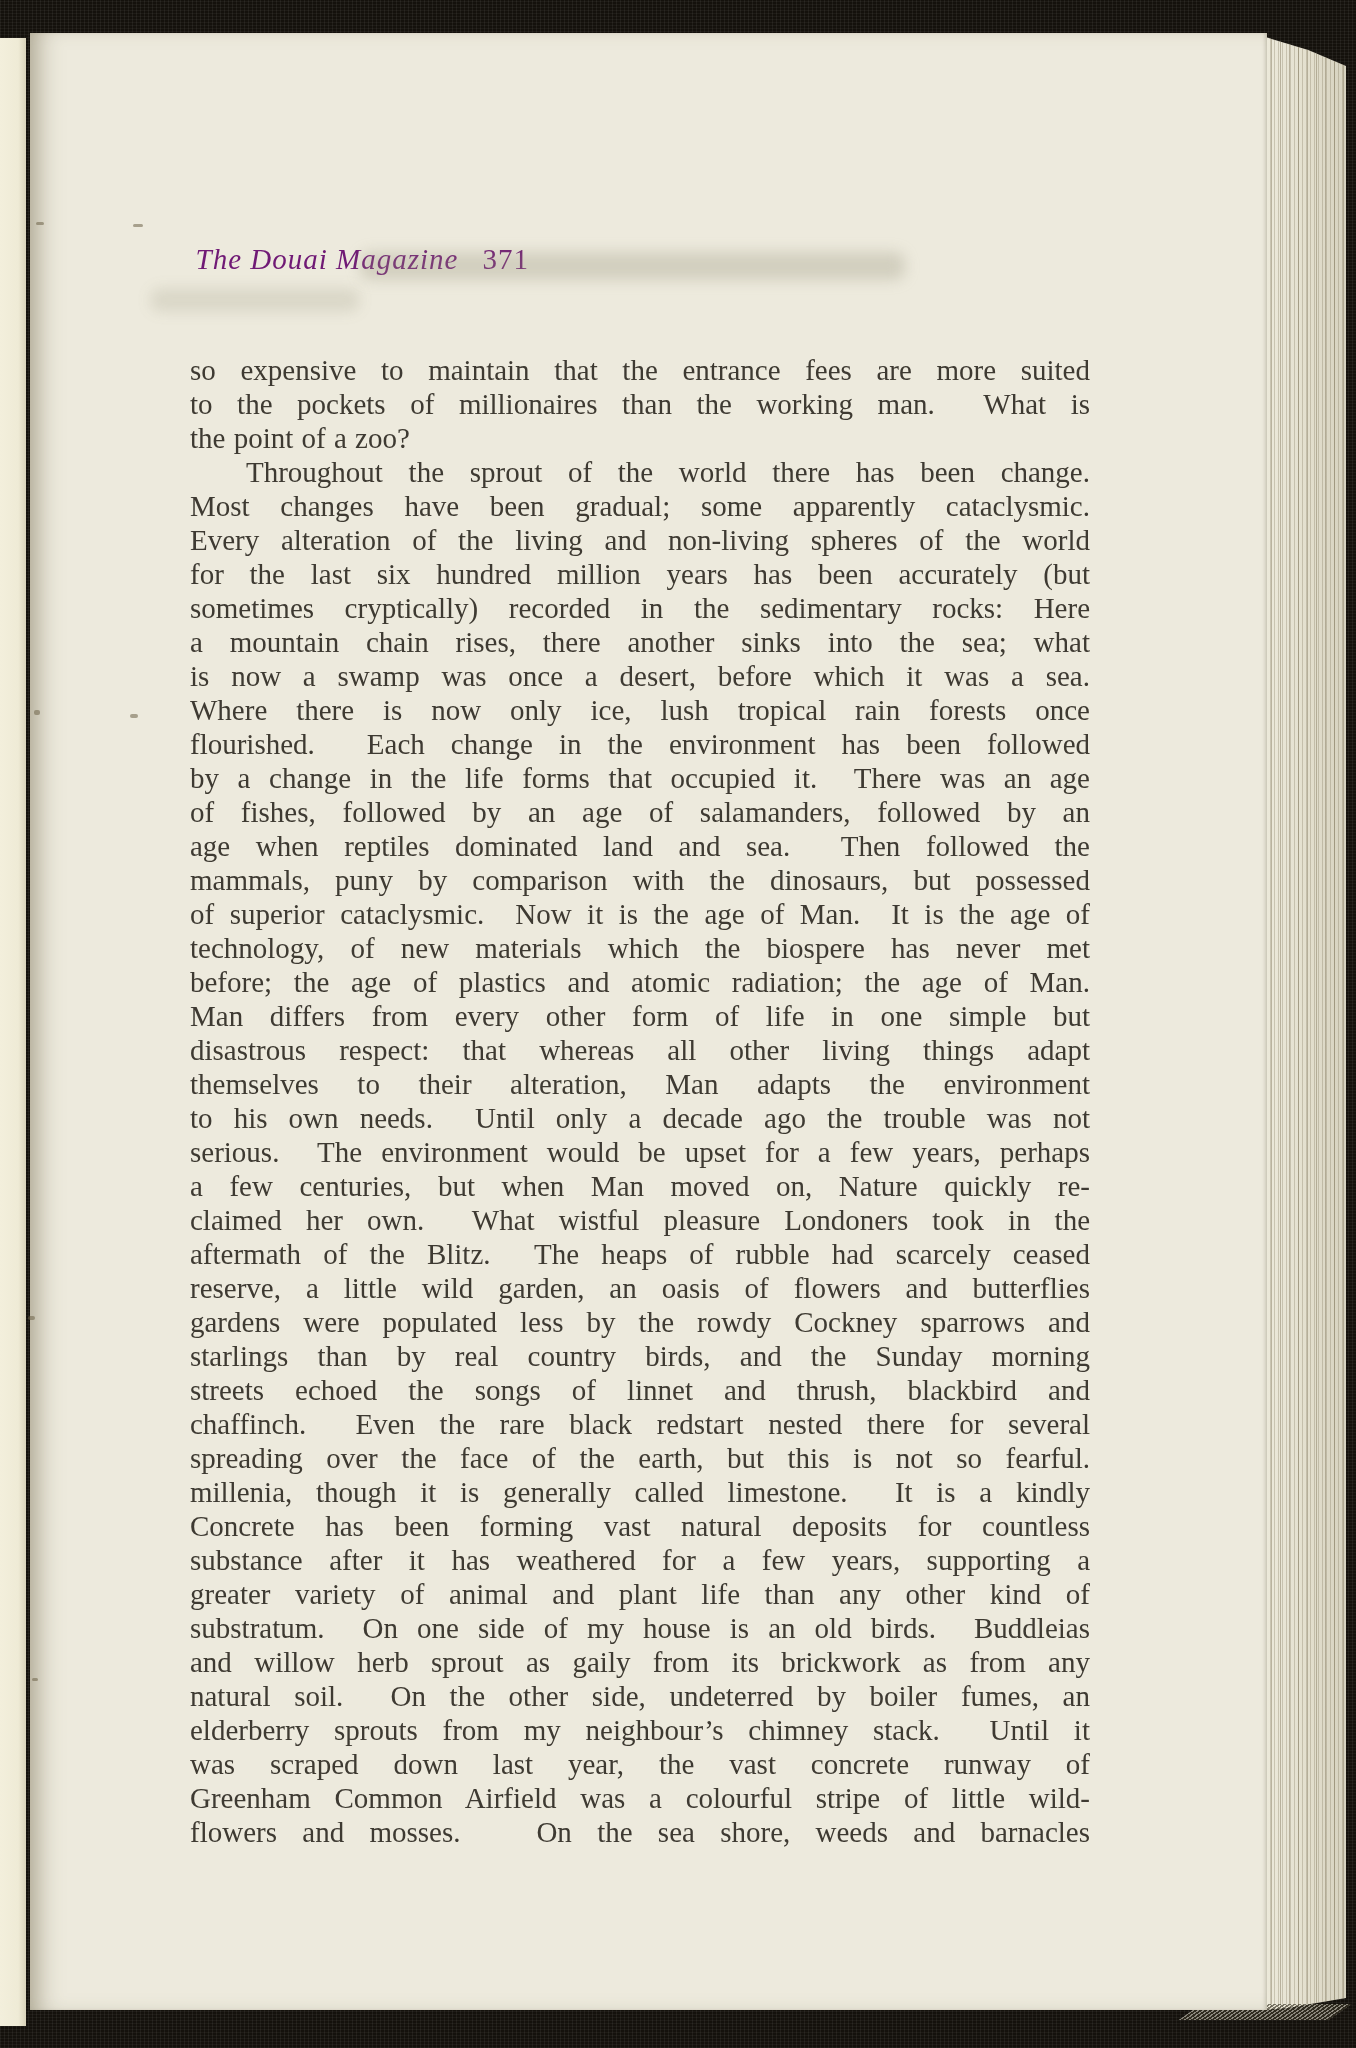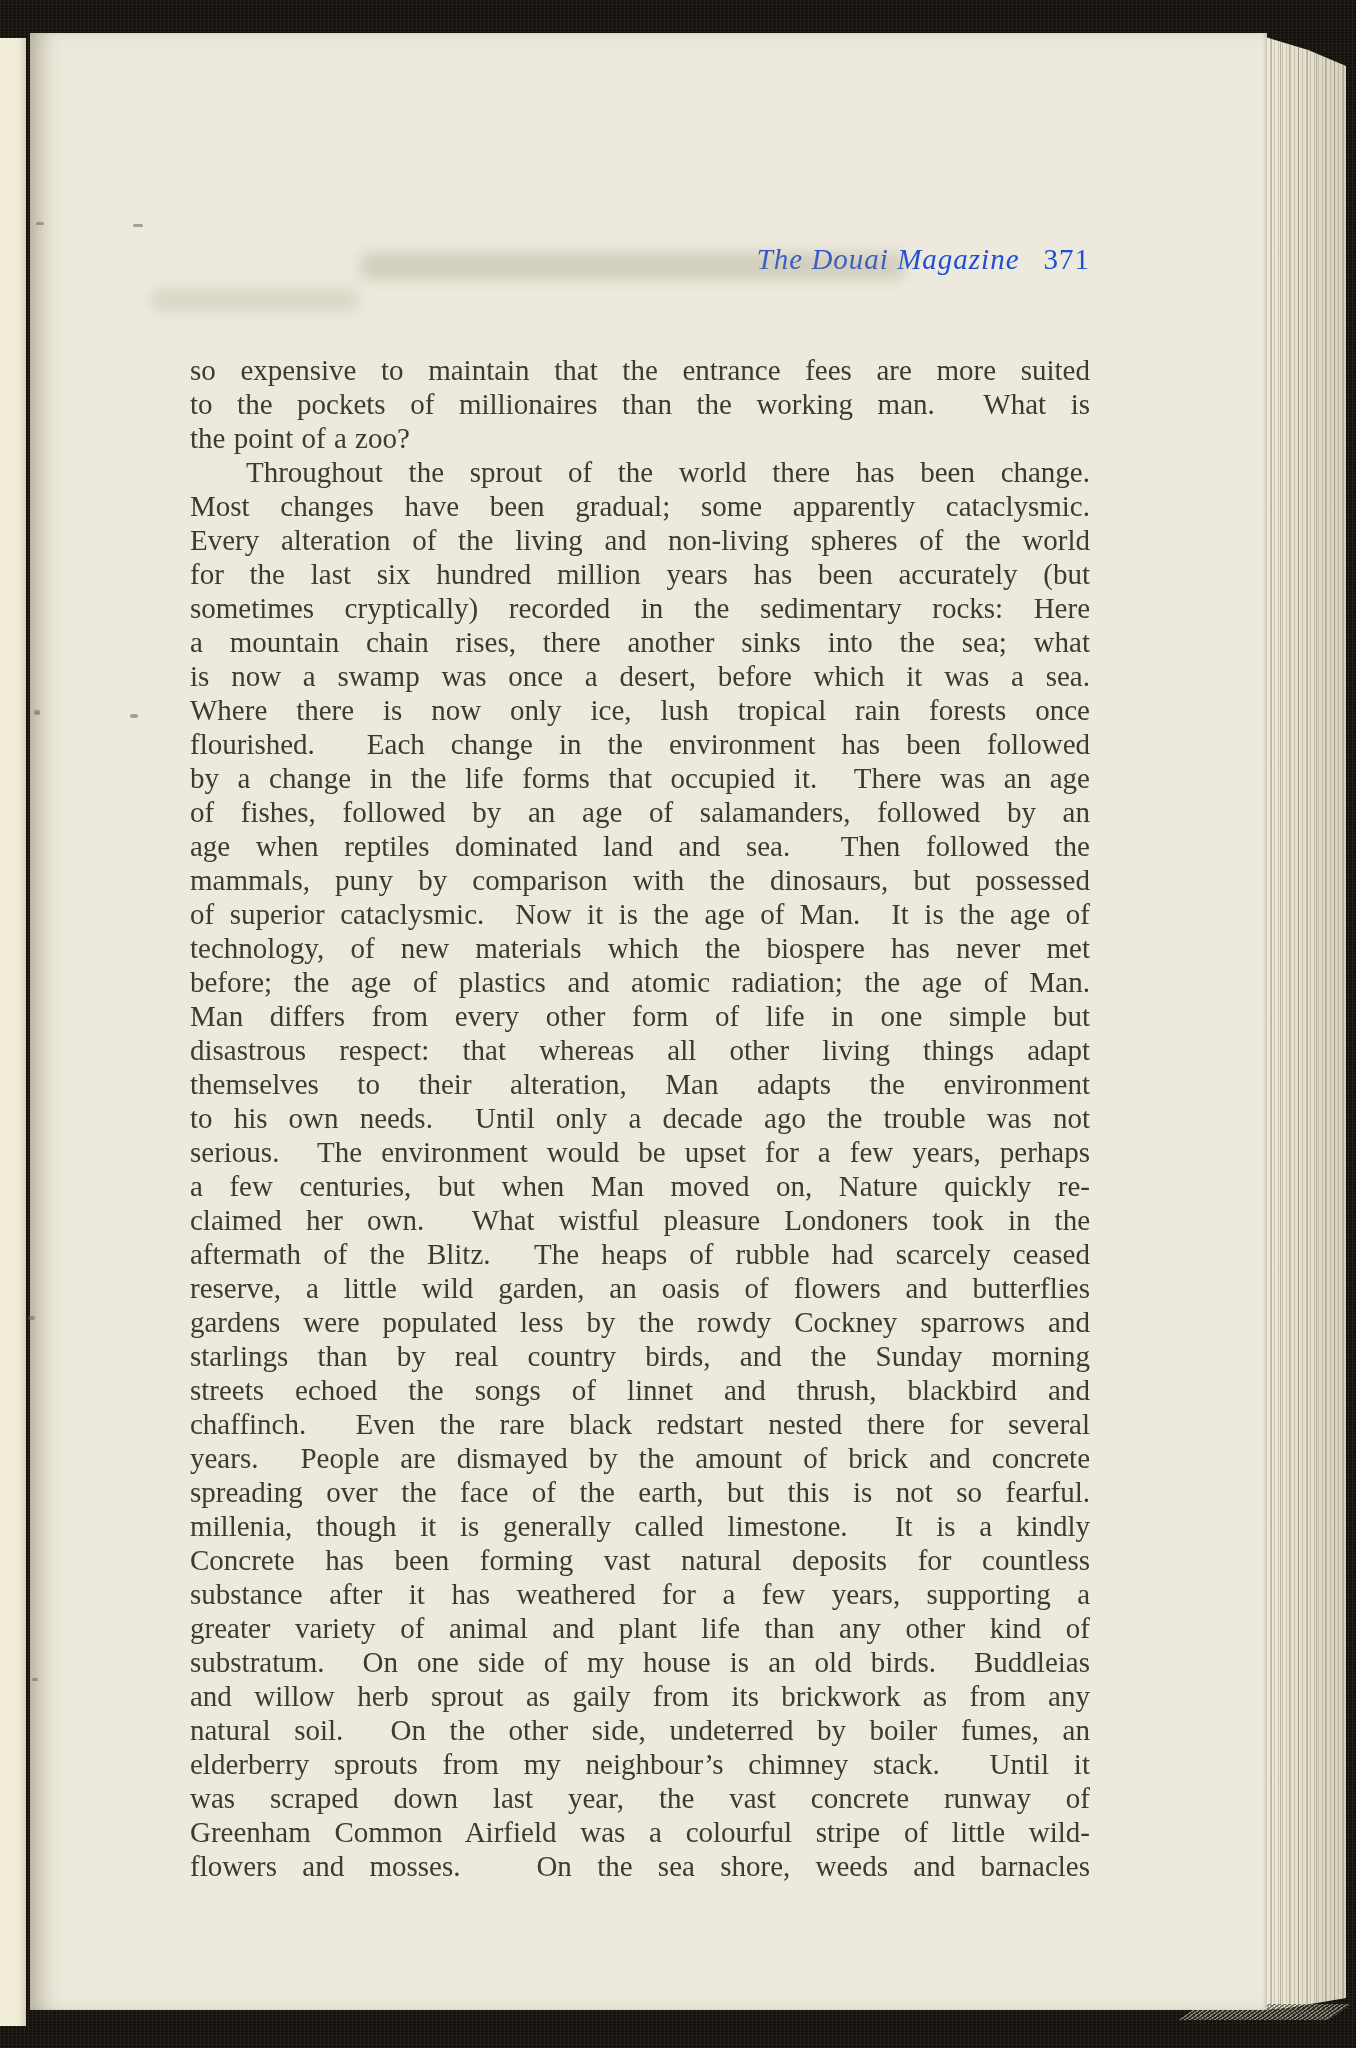--- a/index.html
+++ b/index.html
@@ -58,24 +58,23 @@
     width: 1237px;
     height: 1977px;
     box-sizing: border-box;
     background: #edeadd;
     box-shadow: inset 20px 0 26px -14px rgba(95,85,55,0.50), inset -3px 0 4px -2px rgba(95,85,60,0.35);
     padding: 0 177px 0 122px;
   }
 
   .running-head {
     margin-top: 172px;
-    text-align: right;
     font-size: 29px;
     line-height: 36px;
-    color: #1d4ed8;
+    color: #701a75;
     white-space: pre;
   }
   .head-title { font-style: italic; letter-spacing: 1px; }
   .head-num { font-style: normal; margin-left: 24px; letter-spacing: 1px; }
 
   .body-text { margin-top: 40px; }
   .line {
     font-size: 29px;
     line-height: 34px;
     color: #3e3a32;
@@ -145,21 +144,20 @@
         <div class="line">to his own needs.  Until only a decade ago the trouble was not</div>
         <div class="line">serious.  The environment would be upset for a few years, perhaps</div>
         <div class="line">a few centuries, but when Man moved on, Nature quickly re-</div>
         <div class="line">claimed her own.  What wistful pleasure Londoners took in the</div>
         <div class="line">aftermath of the Blitz.  The heaps of rubble had scarcely ceased</div>
         <div class="line">reserve, a little wild garden, an oasis of flowers and butterflies</div>
         <div class="line">gardens were populated less by the rowdy Cockney sparrows and</div>
         <div class="line">starlings than by real country birds, and the Sunday morning</div>
         <div class="line">streets echoed the songs of linnet and thrush, blackbird and</div>
         <div class="line">chaffinch.  Even the rare black redstart nested there for several</div>
-        <div class="line">years.  People are dismayed by the amount of brick and concrete</div>
         <div class="line">spreading over the face of the earth, but this is not so fearful.</div>
         <div class="line">millenia, though it is generally called limestone.  It is a kindly</div>
         <div class="line">Concrete has been forming vast natural deposits for countless</div>
         <div class="line">substance after it has weathered for a few years, supporting a</div>
         <div class="line">greater variety of animal and plant life than any other kind of</div>
         <div class="line">substratum.  On one side of my house is an old birds.  Buddleias</div>
         <div class="line">and willow herb sprout as gaily from its brickwork as from any</div>
         <div class="line">natural soil.  On the other side, undeterred by boiler fumes, an</div>
         <div class="line">elderberry sprouts from my neighbour’s chimney stack.  Until it</div>
         <div class="line">was scraped down last year, the vast concrete runway of</div>

